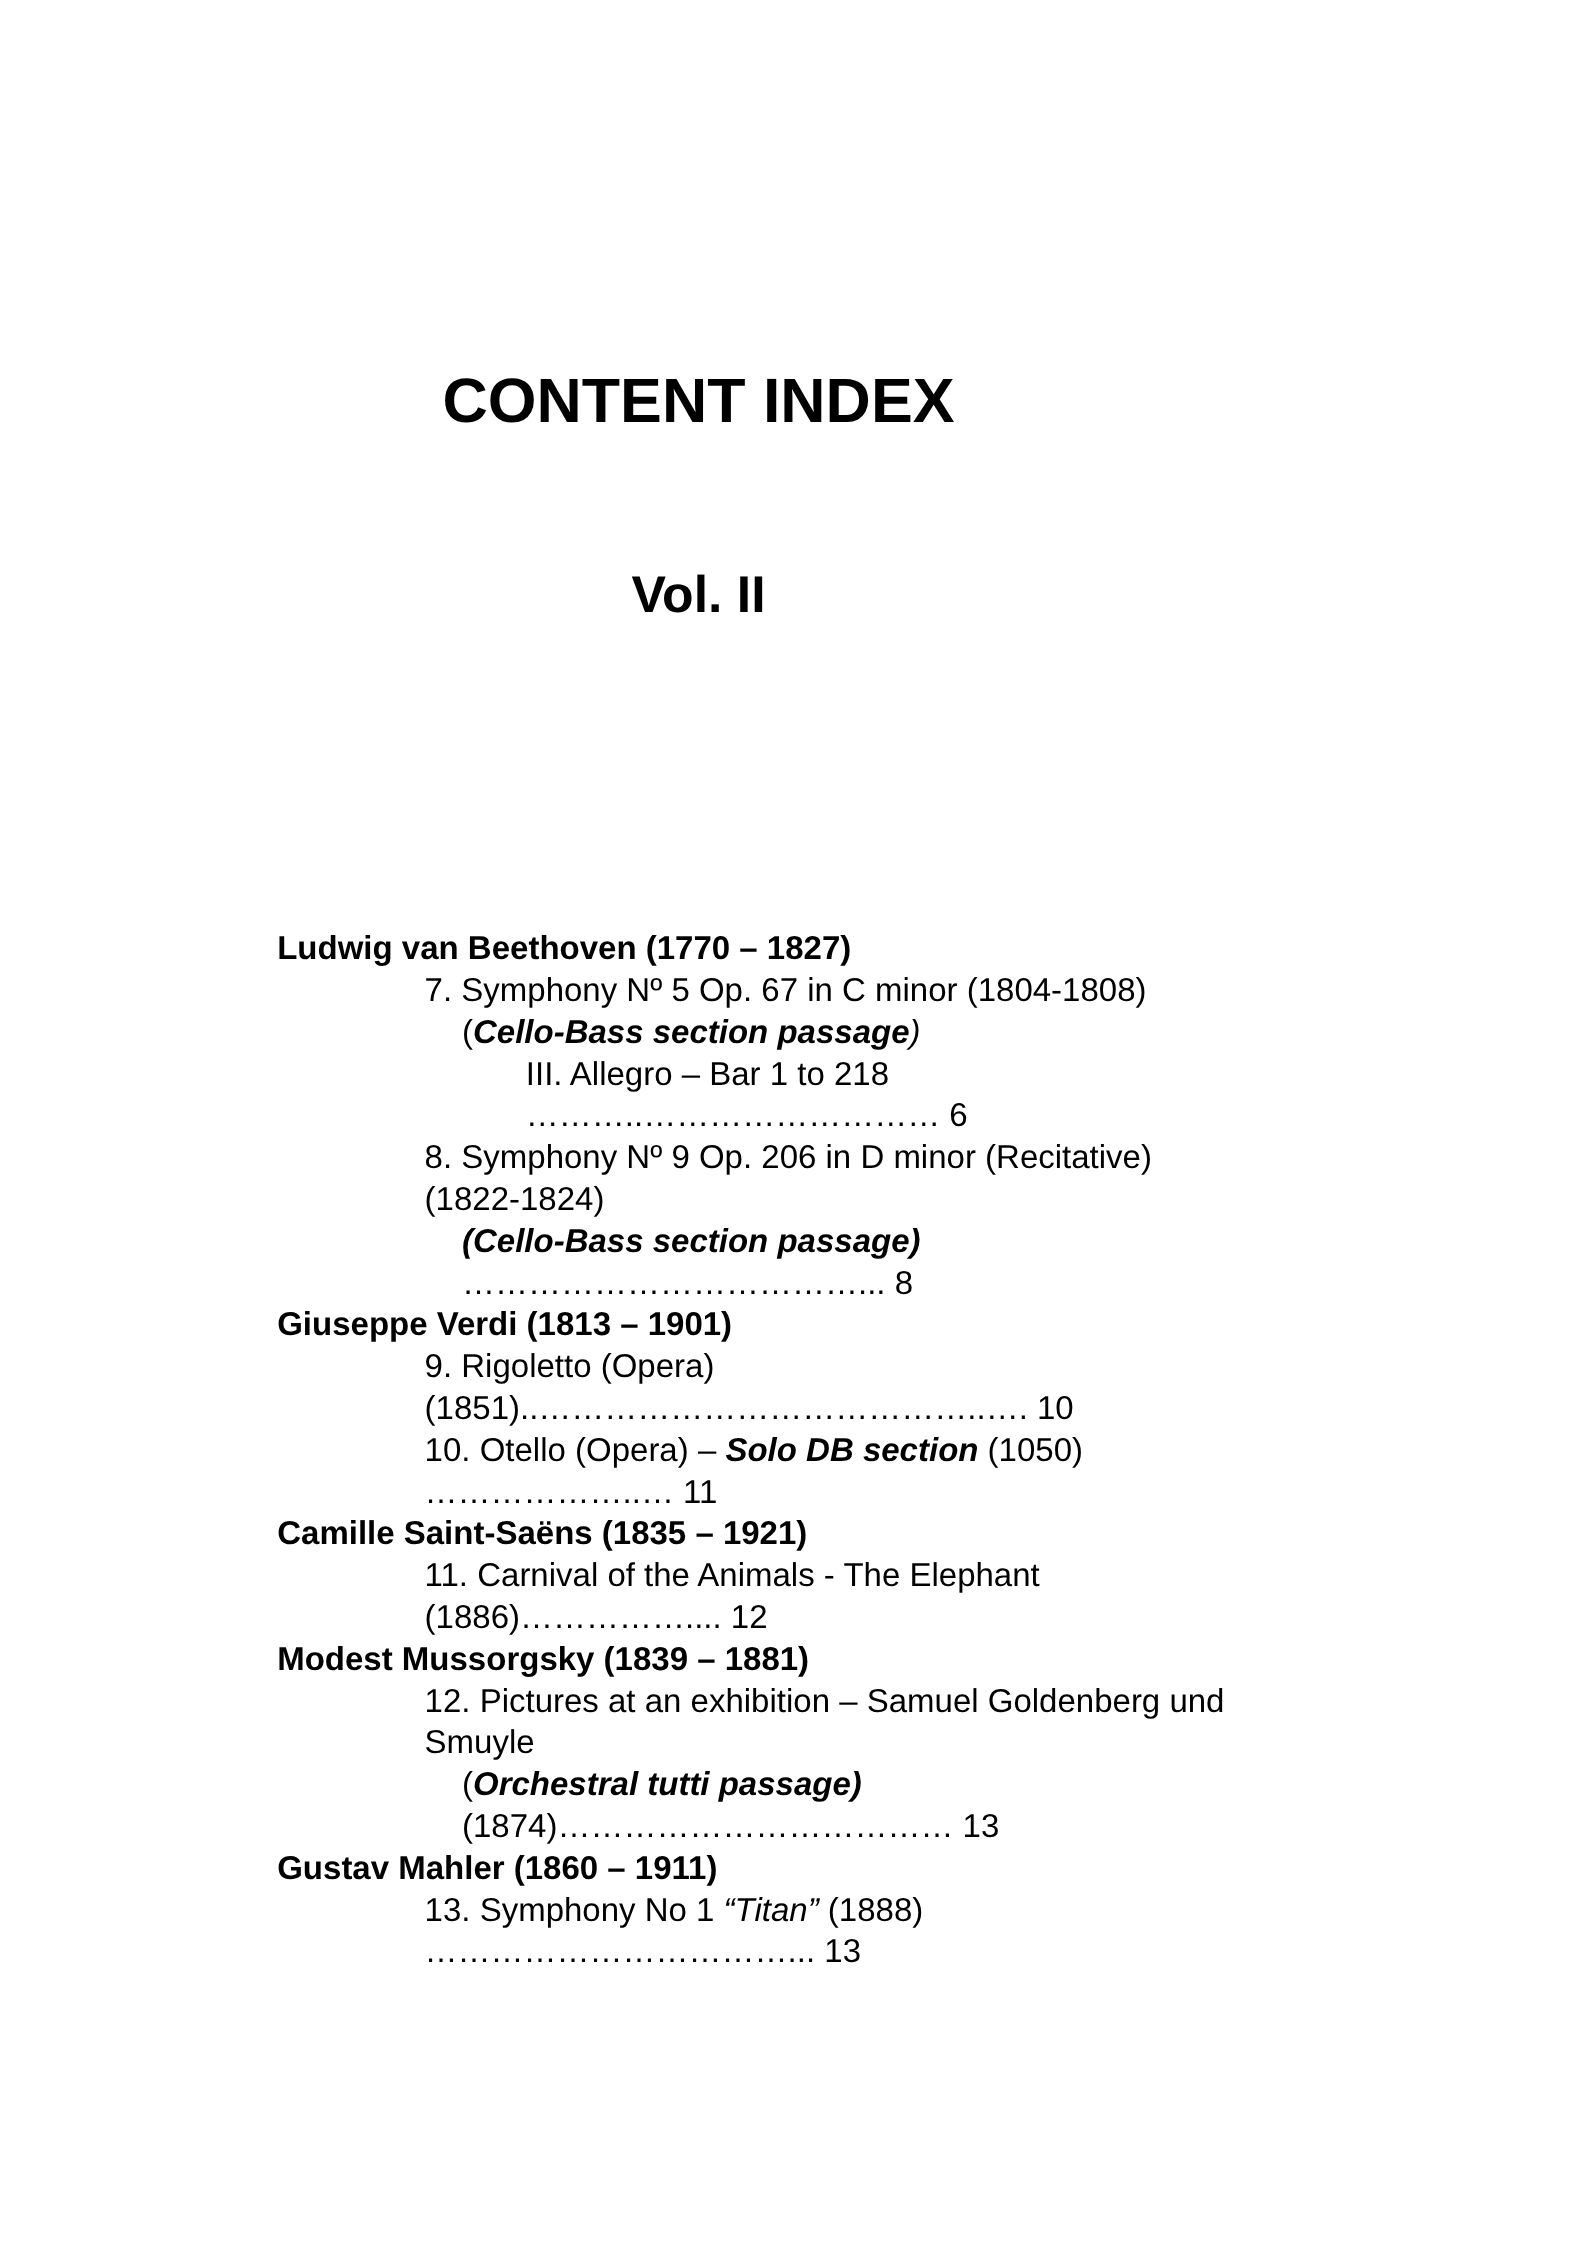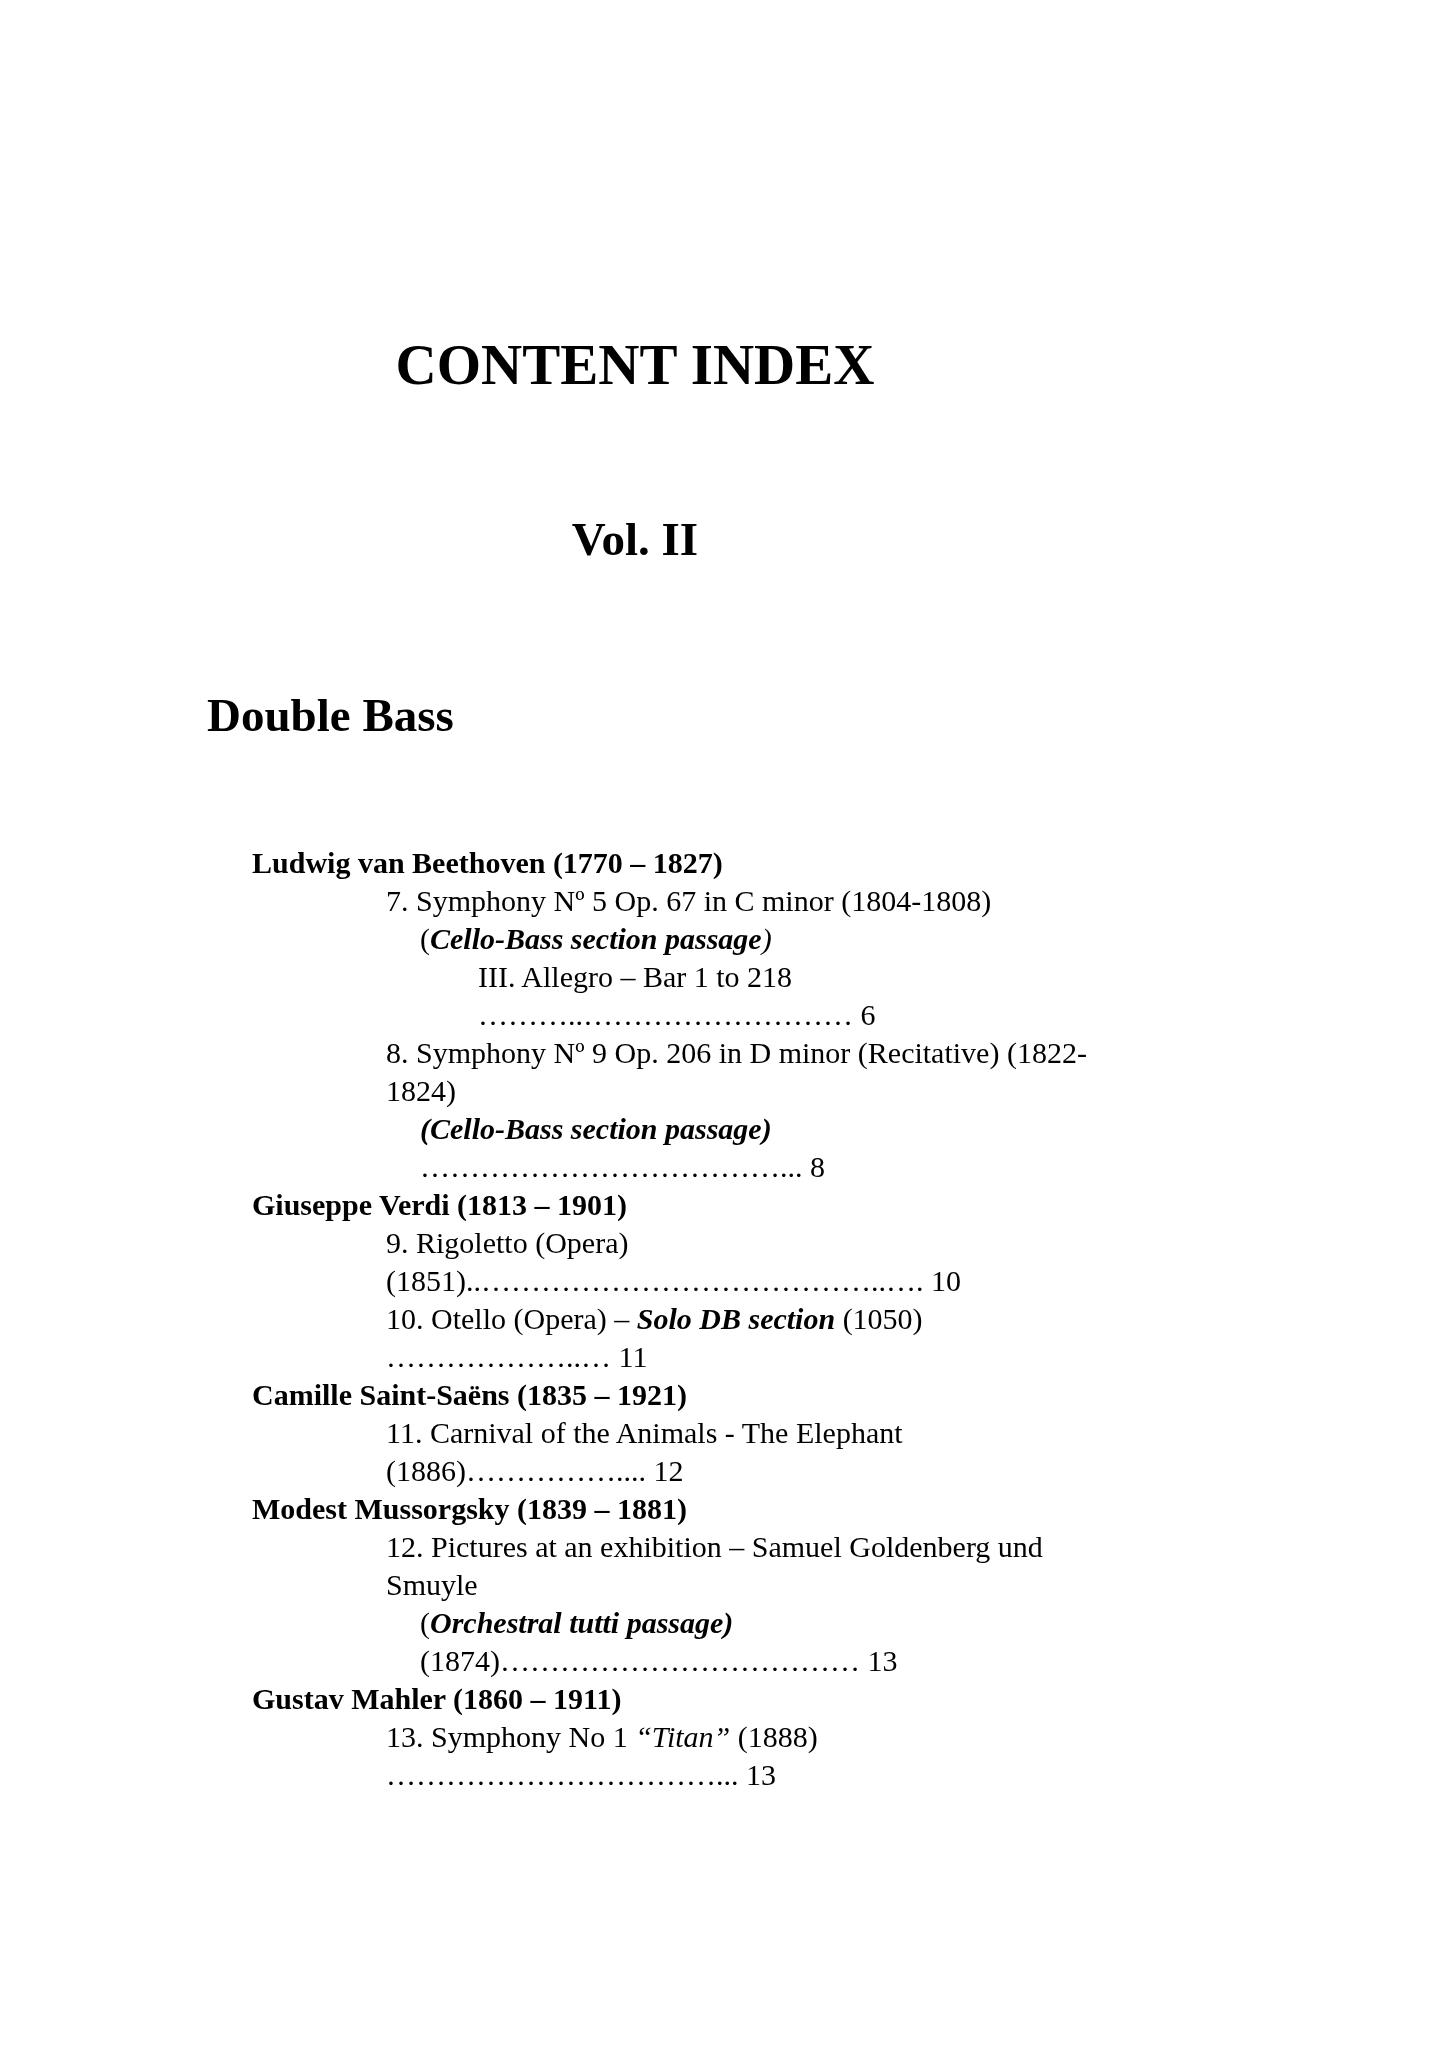--- a/index.html
+++ b/index.html
@@ -2,21 +2,21 @@
 <html><head>
 <meta charset="utf-8">
 <style>
   html, body { margin: 0; padding: 0; background: #ffffff; }
   .page {
     position: relative;
     width: 1214px;
     height: 2045px;
     background: #ffffff;
     color: #000000;
-    font-family: Liberation Serif, serif;
+    font-family: Liberation Sans, sans-serif;
     overflow: hidden;
   }
   .title {
     position: absolute;
     top: 332px;
     left: 56px;
     right: 0;
     text-align: center;
     font-size: 57px;
     font-weight: 700;
@@ -56,21 +56,20 @@
   .seg-r { font-weight: 400; font-style: normal; }
   .seg-i { font-weight: 400; font-style: italic; }
   .seg-bi { font-weight: 700; font-style: italic; }
 </style>
 </head>
 <body>
 
 <div class="page">
   <div class="title">CONTENT INDEX</div>
   <div class="volume">Vol. II</div>
-  <div class="instrument">Double Bass</div>
   <div class="toc" id="toc">
       <div class="composer">Ludwig van Beethoven (1770 – 1827)</div>
       <div class="line l1"><span class="seg-r">7. Symphony Nº 5 Op. 67 in C minor (1804-1808)</span></div>
       <div class="line l2"><span class="seg-r">(</span><span class="seg-bi">Cello-Bass section passage</span><span class="seg-i">)</span></div>
       <div class="line l3"><span class="seg-r">III. Allegro – Bar 1 to 218 ………..……………………… 6</span></div>
       <div class="line l1"><span class="seg-r">8. Symphony Nº 9 Op. 206 in D minor (Recitative) (1822-1824)</span></div>
       <div class="line l2"><span class="seg-bi">(Cello-Bass section passage)</span><span class="seg-r"> ………………………………... 8</span></div>
       <div class="composer">Giuseppe Verdi (1813 – 1901)</div>
       <div class="line l1"><span class="seg-r">9. Rigoletto (Opera) (1851)..…………………………………..…. 10</span></div>
       <div class="line l1"><span class="seg-r">10. Otello (Opera) – </span><span class="seg-bi">Solo DB section</span><span class="seg-r"> (1050) ………………..… 11</span></div>

